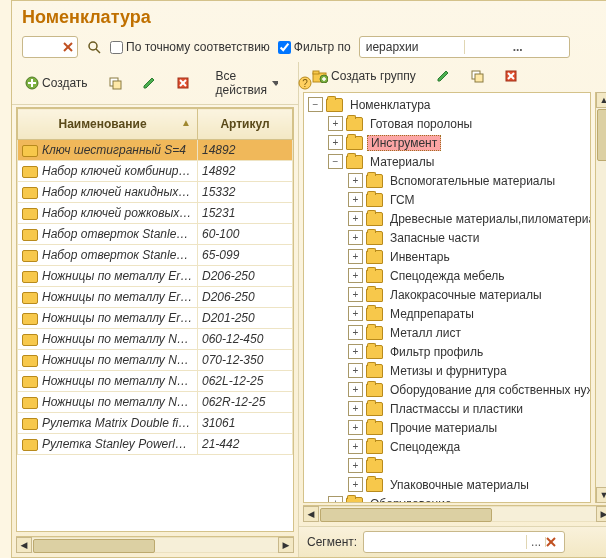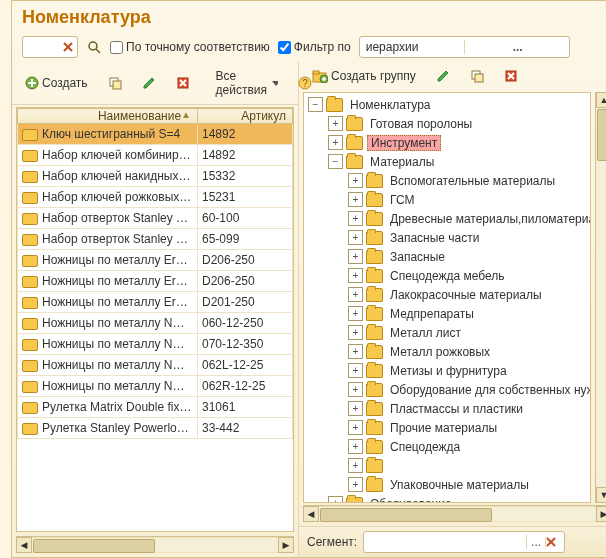--- a/index.html
+++ b/index.html
@@ -130,33 +130,34 @@
     position: relative;
   }
   .grid table {
     border-collapse: collapse;
     width: 100%;
     table-layout: fixed;
   }
   .grid th {
     background: linear-gradient(#fbf4e0, #f3e8c4);
     border: 1px solid #d4c28a;
-    text-align: right;
-    font-weight: normal;
-    padding: 0 6px;
+    text-align: center;
+    font-weight: bold;
+    padding: 8px 6px;
     color: #5a4a1a;
     position: sticky;
     top: 0;
   }
   .grid td {
     border: 1px solid #eee4c4;
     padding: 3px 4px;
     white-space: nowrap;
     overflow: hidden;
     text-overflow: ellipsis;
+    font-style: italic;
   }
   .grid tr.selected td {
     background: #f0b85a;
   }
   .row-icon {
     display: inline-block;
     width: 14px; height: 10px;
     background: #f7c84b;
     border: 1px solid #b88a1c;
     border-radius: 2px;
@@ -409,41 +410,41 @@
               <tr>
                 <td><span class="row-icon"></span><span>Ножницы по металлу Erdi прав...</span></td>
                 <td>D206-250</td>
               </tr>
               <tr>
                 <td><span class="row-icon"></span><span>Ножницы по металлу Erdi пря...</span></td>
                 <td>D201-250</td>
               </tr>
               <tr>
                 <td><span class="row-icon"></span><span>Ножницы по металлу NWS Ber...</span></td>
-                <td>060-12-250</td>
+                <td>060-12-450</td>
               </tr>
               <tr>
                 <td><span class="row-icon"></span><span>Ножницы по металлу NWS Pel...</span></td>
                 <td>070-12-350</td>
               </tr>
               <tr>
                 <td><span class="row-icon"></span><span>Ножницы по металлу NWS дл...</span></td>
                 <td>062L-12-25</td>
               </tr>
               <tr>
                 <td><span class="row-icon"></span><span>Ножницы по металлу NWS дл...</span></td>
                 <td>062R-12-25</td>
               </tr>
               <tr>
                 <td><span class="row-icon"></span><span>Рулетка Matrix  Double fixation ...</span></td>
                 <td>31061</td>
               </tr>
               <tr>
                 <td><span class="row-icon"></span><span>Рулетка Stanley Powerlock 10м...</span></td>
-                <td>33-442</td>
+                <td>21-442</td>
               </tr>
             </tbody>
         </table>
       </div>
       <div class="h-scroll">
         <div class="arrow">◀</div>
         <div class="track">
             <div class="thumb" style="left:1px;width:120px"></div>
           </div>
         <div class="arrow">▶</div>
@@ -521,21 +522,21 @@
                 <span class="node-label">Древесные материалы,пиломатериалы и</span>
               </div>
               <div class="tree-node" style="padding-left: 44px;">
                 <span class="toggle">+</span>
                 <span class="folder"></span>
                 <span class="node-label">Запасные части</span>
               </div>
               <div class="tree-node" style="padding-left: 44px;">
                 <span class="toggle">+</span>
                 <span class="folder"></span>
-                <span class="node-label">Запасные</span>
+                <span class="node-label">Инвентарь</span>
               </div>
               <div class="tree-node" style="padding-left: 44px;">
                 <span class="toggle">+</span>
                 <span class="folder"></span>
                 <span class="node-label">Спецодежда мебель</span>
               </div>
               <div class="tree-node" style="padding-left: 44px;">
                 <span class="toggle">+</span>
                 <span class="folder"></span>
                 <span class="node-label">Лакокрасочные материалы</span>
@@ -546,21 +547,21 @@
                 <span class="node-label">Медпрепараты</span>
               </div>
               <div class="tree-node" style="padding-left: 44px;">
                 <span class="toggle">+</span>
                 <span class="folder"></span>
                 <span class="node-label">Металл лист</span>
               </div>
               <div class="tree-node" style="padding-left: 44px;">
                 <span class="toggle">+</span>
                 <span class="folder"></span>
-                <span class="node-label">Металл рожковых</span>
+                <span class="node-label">Фильтр профиль</span>
               </div>
               <div class="tree-node" style="padding-left: 44px;">
                 <span class="toggle">+</span>
                 <span class="folder"></span>
                 <span class="node-label">Метизы и фурнитура</span>
               </div>
               <div class="tree-node" style="padding-left: 44px;">
                 <span class="toggle">+</span>
                 <span class="folder"></span>
                 <span class="node-label">Оборудование для собственных нужд (буд</span>

